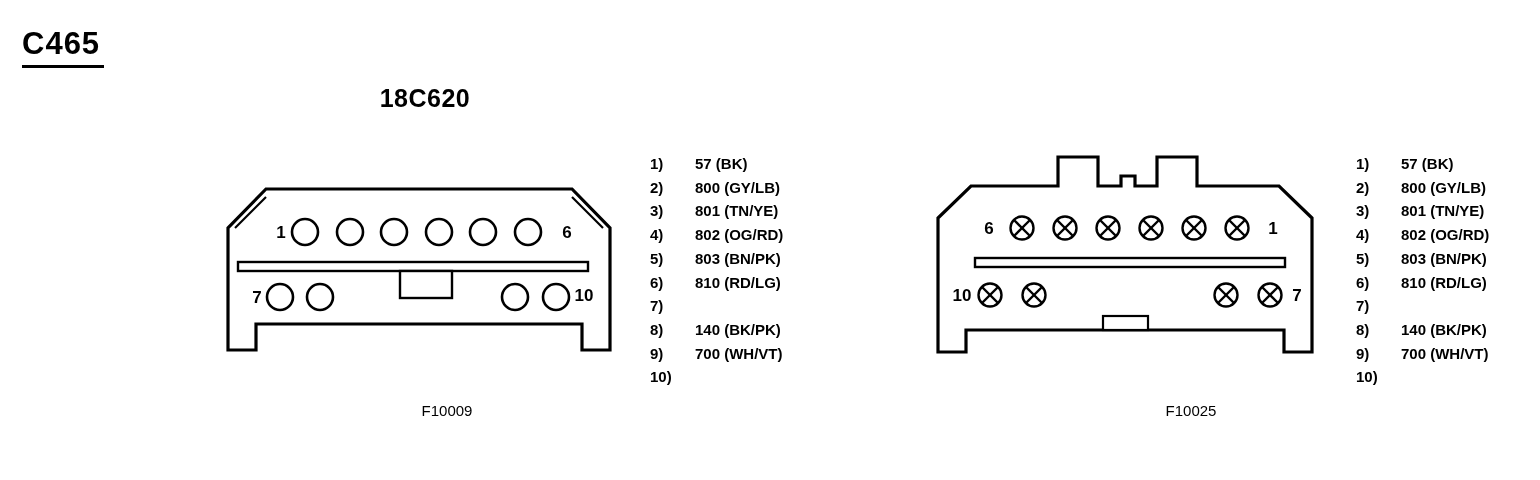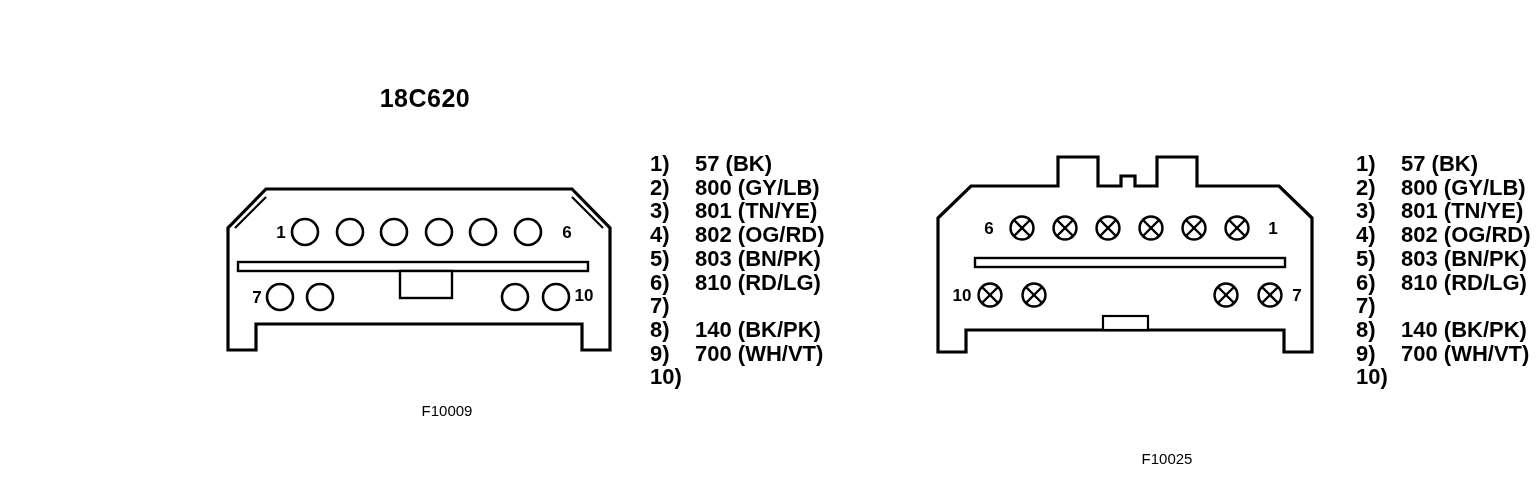--- a/index.html
+++ b/index.html
@@ -18,42 +18,43 @@
     position:absolute; width:190px; text-align:center;
     font-size:25px; font-weight:bold; letter-spacing:0.5px;
   }
   .title-left  { left:330px;  top:84px; }
   .title-right { left:1030px; top:84px; }
   .fig-caption {
     position:absolute; width:150px; text-align:center;
     font-size:15px; font-weight:normal;
   }
   .fig-left  { left:372px;  top:402px; }
-  .fig-right { left:1092px; top:402px;margin-top:48px; }
+  .fig-right { left:1116px; top:402px; }
   .conn-svg { position:absolute; }
   .svg-left  { left:220px; top:182px; }
   .svg-right { left:933px; top:150px; }
   svg text {
     font-family:"Liberation Sans", sans-serif;
     font-weight:bold; font-size:17px; fill:#000;
   }
   .pin-list {
     position:absolute; top:152px;
-    font-size:22px; font-weight:bold; line-height:23.7px;
+    font-size:15px; font-weight:bold; line-height:23.7px;
   }
   .list-left  { left:650px; }
   .list-right { left:1356px; }
   .pin-row { white-space:pre; }
   .pin-num { display:inline-block; width:45px; }
 </style>
 </head>
 <body>
 
 <div class="canvas">
 
+  <div class="page-id">C465</div>
 
   <div class="conn-title title-left">18C620</div>
 
   <svg class="conn-svg svg-left" width="398" height="178" viewBox="0 0 398 178">
     <path d="M 46 7 L 352 7 L 390 46 L 390 168 L 362 168 L 362 142 L 36 142 L 36 168 L 8 168 L 8 46 Z" fill="#ffffff" stroke="#000" stroke-width="3.2" stroke-linejoin="miter"></path>
     <path d="M 15 46 L 46 15" fill="none" stroke="#000" stroke-width="2.2"></path>
     <path d="M 352 15 L 383 46" fill="none" stroke="#000" stroke-width="2.2"></path>
 
     <rect x="18" y="80" width="350" height="9" fill="#ffffff" stroke="#000" stroke-width="2.4"></rect>
     <rect x="180" y="89" width="52" height="27" fill="#ffffff" stroke="#000" stroke-width="2.4"></rect>

